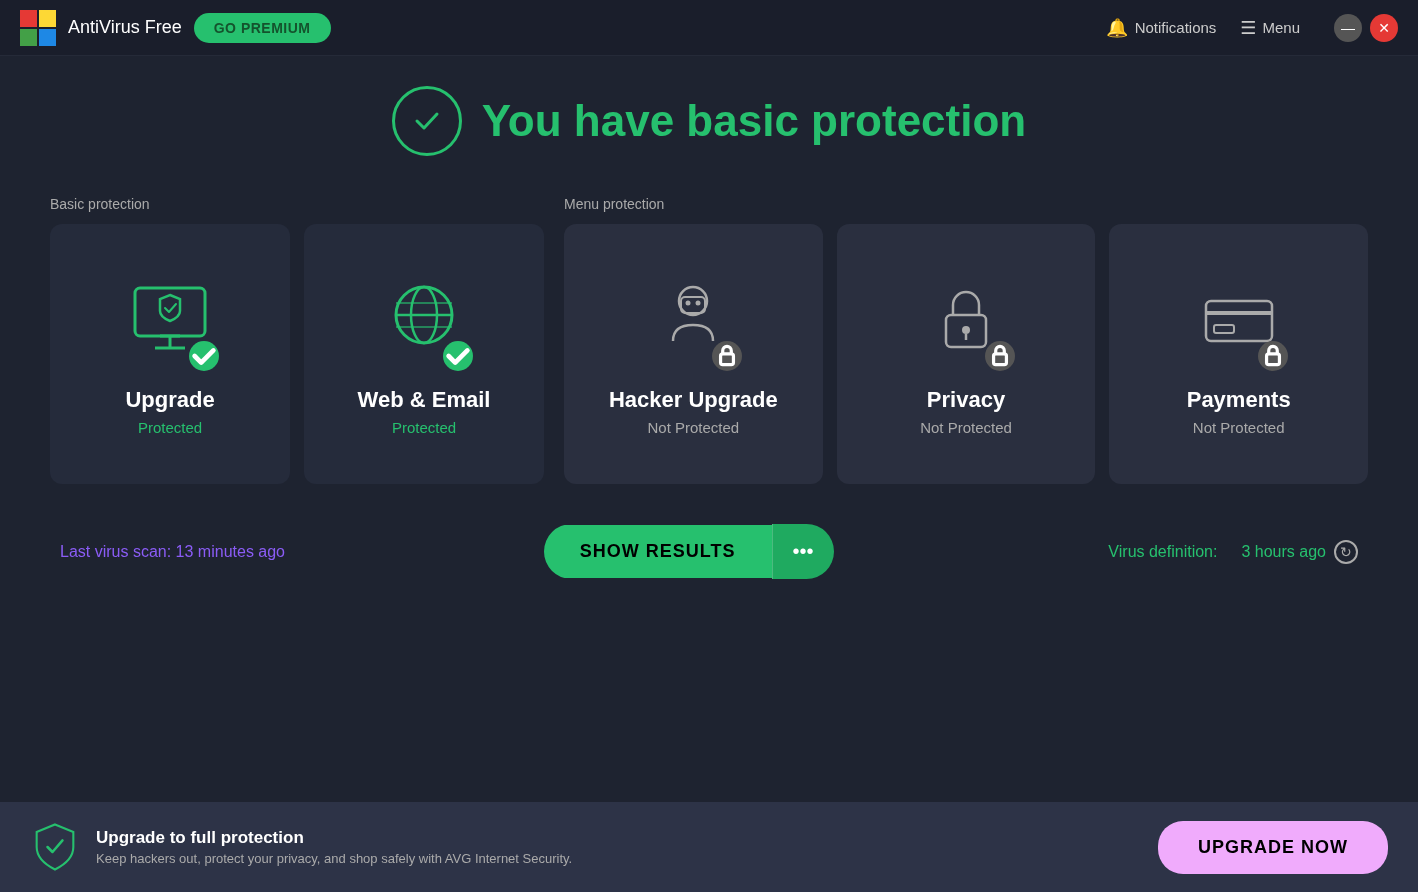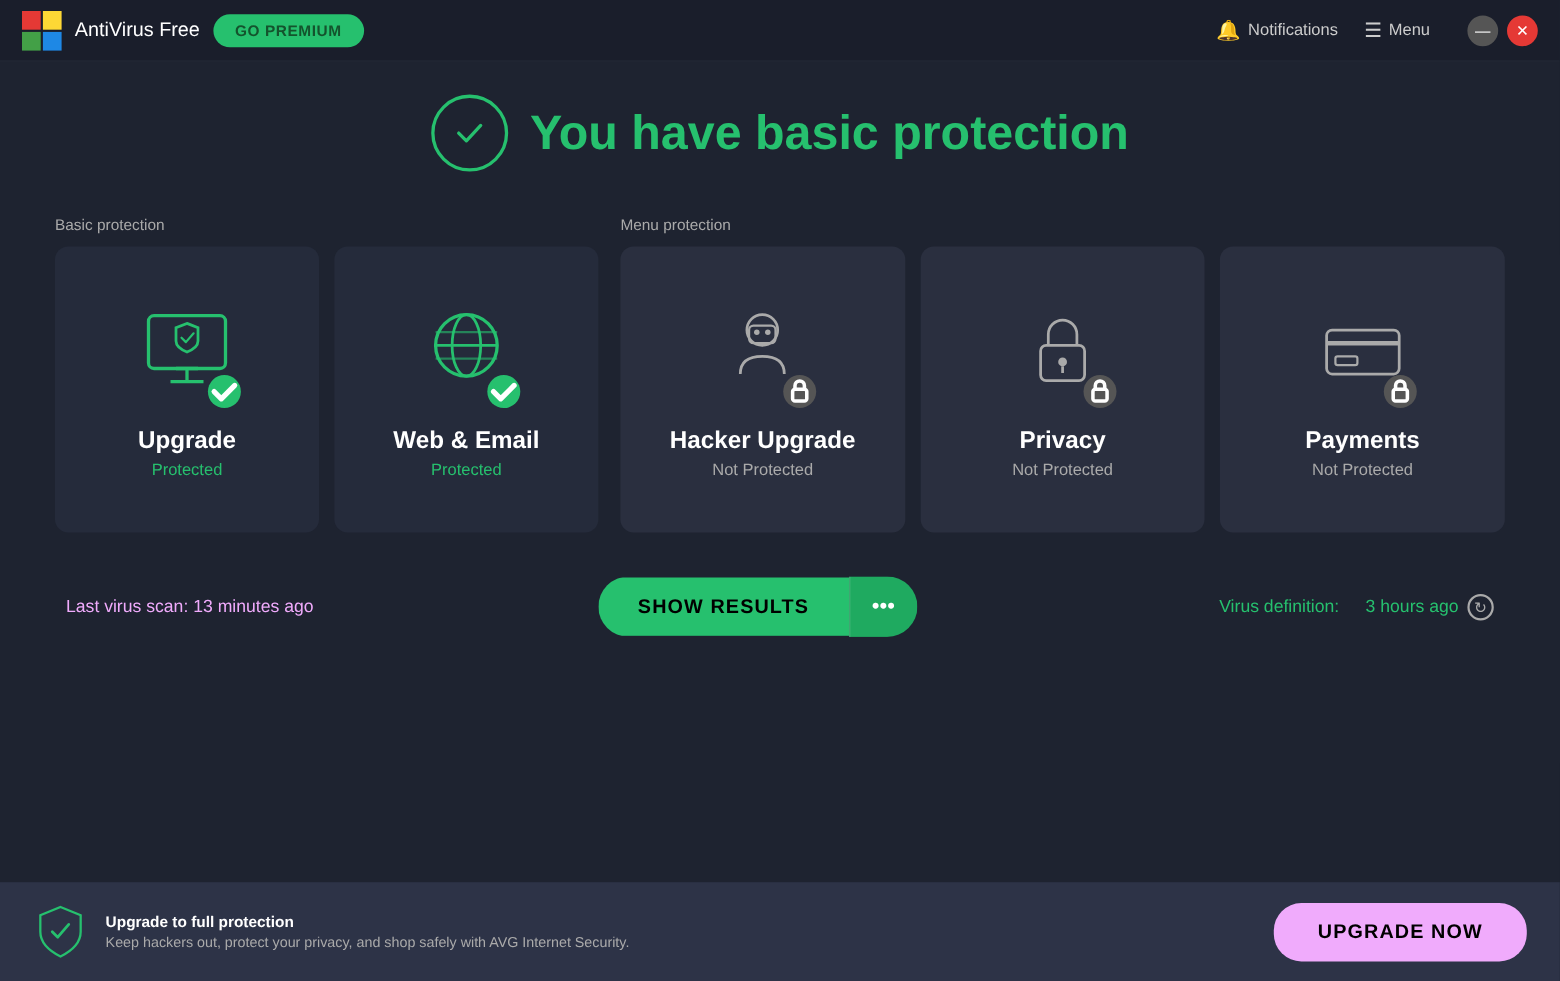--- a/index.html
+++ b/index.html
@@ -219,21 +219,21 @@
       align-items: center;
       justify-content: space-between;
       margin-top: 40px;
       padding: 0 10px;
     }
     .scan-info {
       font-size: 16px;
       color: #ccc;
     }
     .scan-info span {
-      color: #f0abfc;
+      color: #8b5cf6;
       text-align: right;
     }
     .scan-buttons {
       display: flex;
       align-items: center;
       border-radius: 30px;
       overflow: hidden;
     }
     .show-results-btn {
       background: #26c06e;
@@ -295,21 +295,21 @@
       display: flex;
       align-items: center;
       gap: 16px;
     }
     .upgrade-shield {
       width: 50px;
       height: 50px;
       flex-shrink: 0;
     }
     .upgrade-text h3 {
-      font-size: 14px;
+      font-size: 17px;
       font-weight: 700;
       color: #fff;
     }
     .upgrade-text p {
       font-size: 13px;
       color: #aaa;
       margin-top: 3px;
     }
     .upgrade-btn {
       background: #f0abfc;

